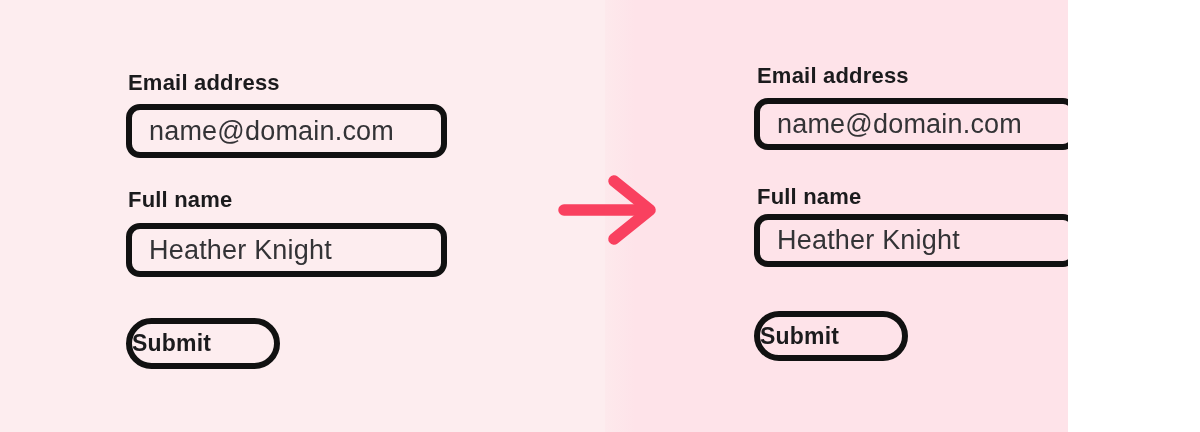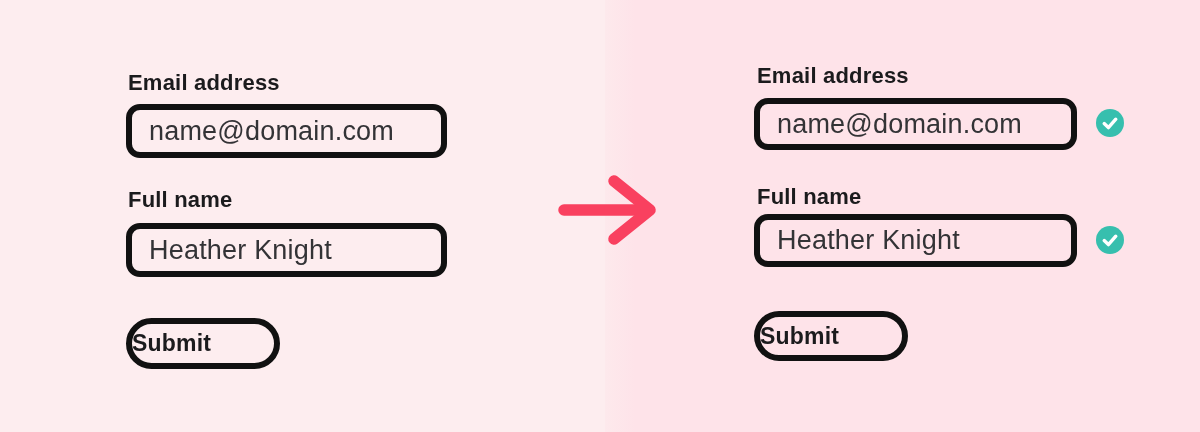--- a/index.html
+++ b/index.html
@@ -9,21 +9,21 @@
     --label-text:#1b1b1d;
     --input-text:#333336;
     --arrow:#f9405f;
     --check-circle:#37bfae;
     --check-mark:#ffffff;
   }
   *{margin:0;padding:0;box-sizing:border-box;}
   body{font-family:"Liberation Sans","DejaVu Sans",sans-serif;}
   .stage{
     position:relative;
-    width:1200px;height:432px;
+    width:1068px;height:432px;
     overflow:hidden;
     background:var(--panel-left-bg,#fdedef);
   }
   .panel{position:absolute;top:0;height:432px;}
   .panel-before{left:0;width:605px;background:var(--panel-left-bg,#fdedef);}
   .panel-after{
     left:605px;width:595px;
     background:linear-gradient(90deg,#fde9ec 0px,var(--panel-right-bg,#fee3e9) 30px);
   }
   .abs{position:absolute;}

